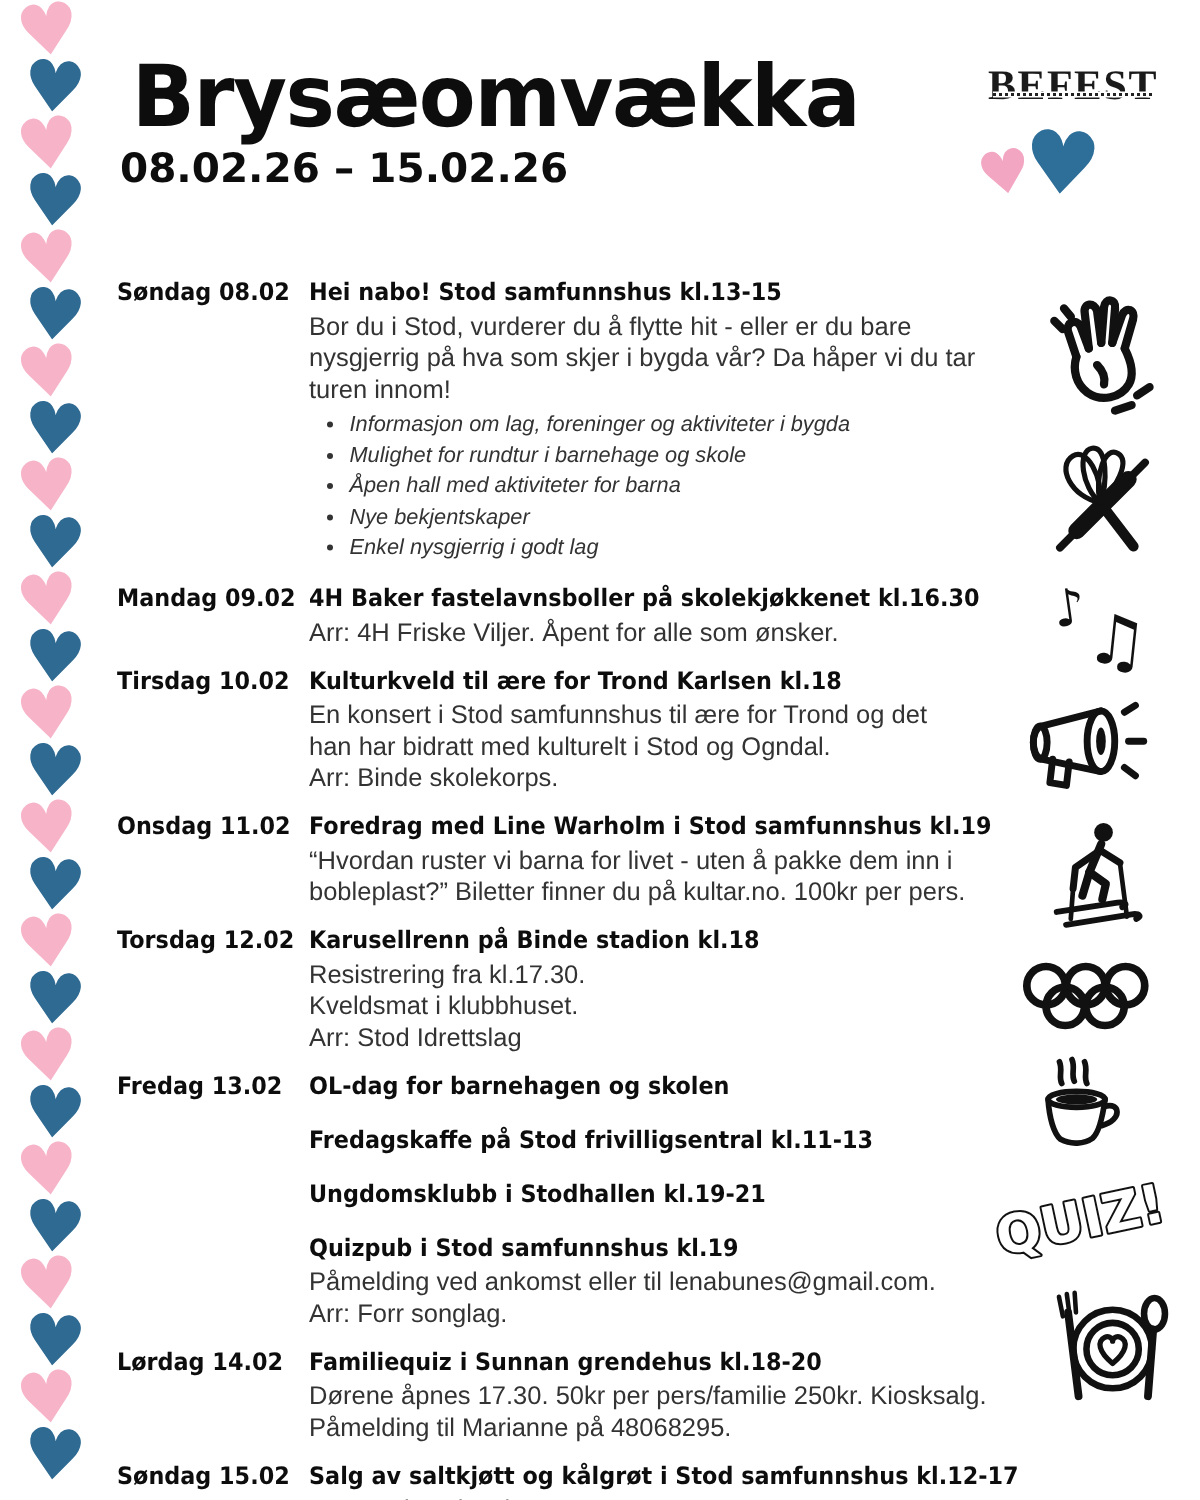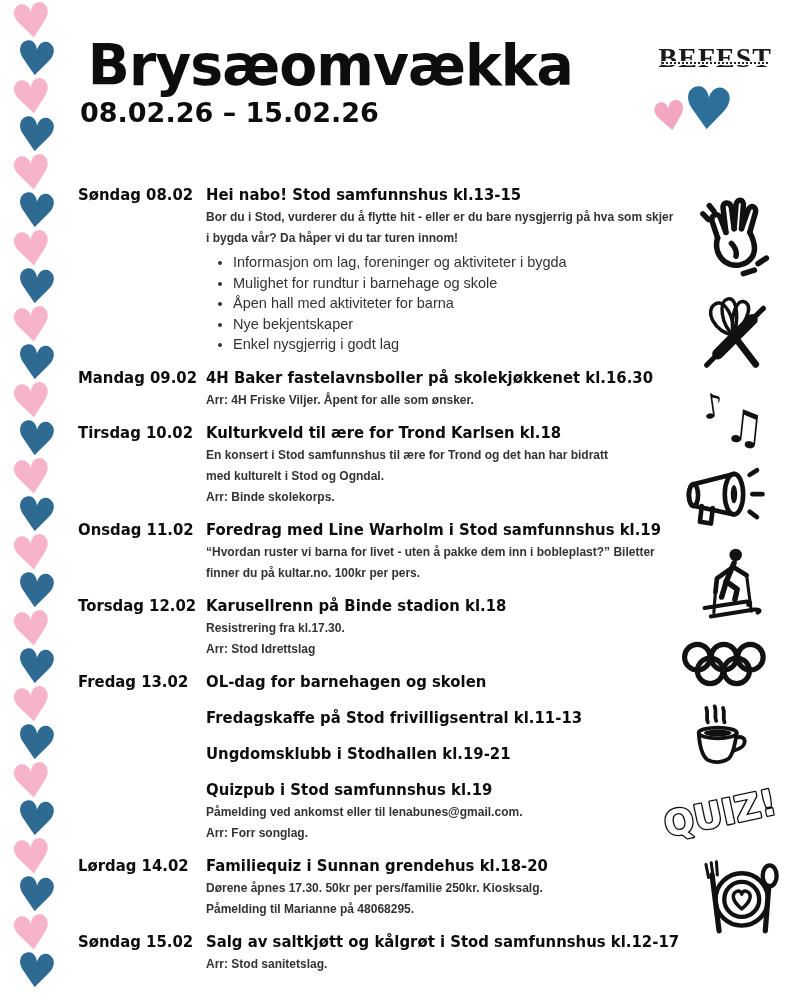--- a/index.html
+++ b/index.html
@@ -53,23 +53,23 @@
     transform:scaleX(0.93); transform-origin:left top; line-height:24px;
   }
   .day-content { flex:1; min-width:0; }
   .event { margin-bottom:0; }
   .event + .event { margin-top:12px; }
   .event-title {
     font-family:"DejaVu Sans", sans-serif; font-weight:bold; font-size:16px;
     color:#0d0d0d; white-space:nowrap; transform:scaleX(0.93);
     transform-origin:left top; line-height:24px;
   }
-  .line { font-size:12px; line-height:21px; color:#333; max-width:468px;font-weight:bold; }
+  .line { font-size:17px; line-height:21px; color:#333; max-width:468px; }
   ul.bullets { margin:3px 0 1px 0; padding-left:27px; max-width:460px; }
-  ul.bullets li { font-size:14.5px; line-height:20.5px; color:#333; }
+  ul.bullets li { font-size:14.5px; line-height:20.5px; color:#333;font-style:italic; }
   
   .side-icon { position:absolute; z-index:2; }
   .notes-wrap { font-family:"DejaVu Sans", sans-serif; color:#111; position:relative; }
   .note-small { position:absolute; left:0; top:0; font-size:34px; transform:rotate(-8deg); }
   .note-big { position:absolute; left:22px; top:14px; font-size:46px; transform:rotate(6deg); }
   svg text.quiz-text {
     font-family:"DejaVu Sans", sans-serif; font-weight:bold;
     paint-order:stroke; stroke-linejoin:round;
   }
 </style>
@@ -172,20 +172,21 @@
         </div>
       </div>
     </div>
 
     <div class="day-row">
       <div class="day-label">Torsdag 12.02</div>
       <div class="day-content">
         <div class="event">
           <div class="event-title">Karusellrenn på Binde stadion kl.18</div>
           <div class="line">Resistrering fra kl.17.30.</div>
+          <div class="line">Kveldsmat i klubbhuset.</div>
           <div class="line">Arr: Stod Idrettslag</div>
         </div>
       </div>
     </div>
 
     <div class="day-row">
       <div class="day-label">Fredag 13.02</div>
       <div class="day-content">
         <div class="event">
           <div class="event-title">OL-dag for barnehagen og skolen</div>

